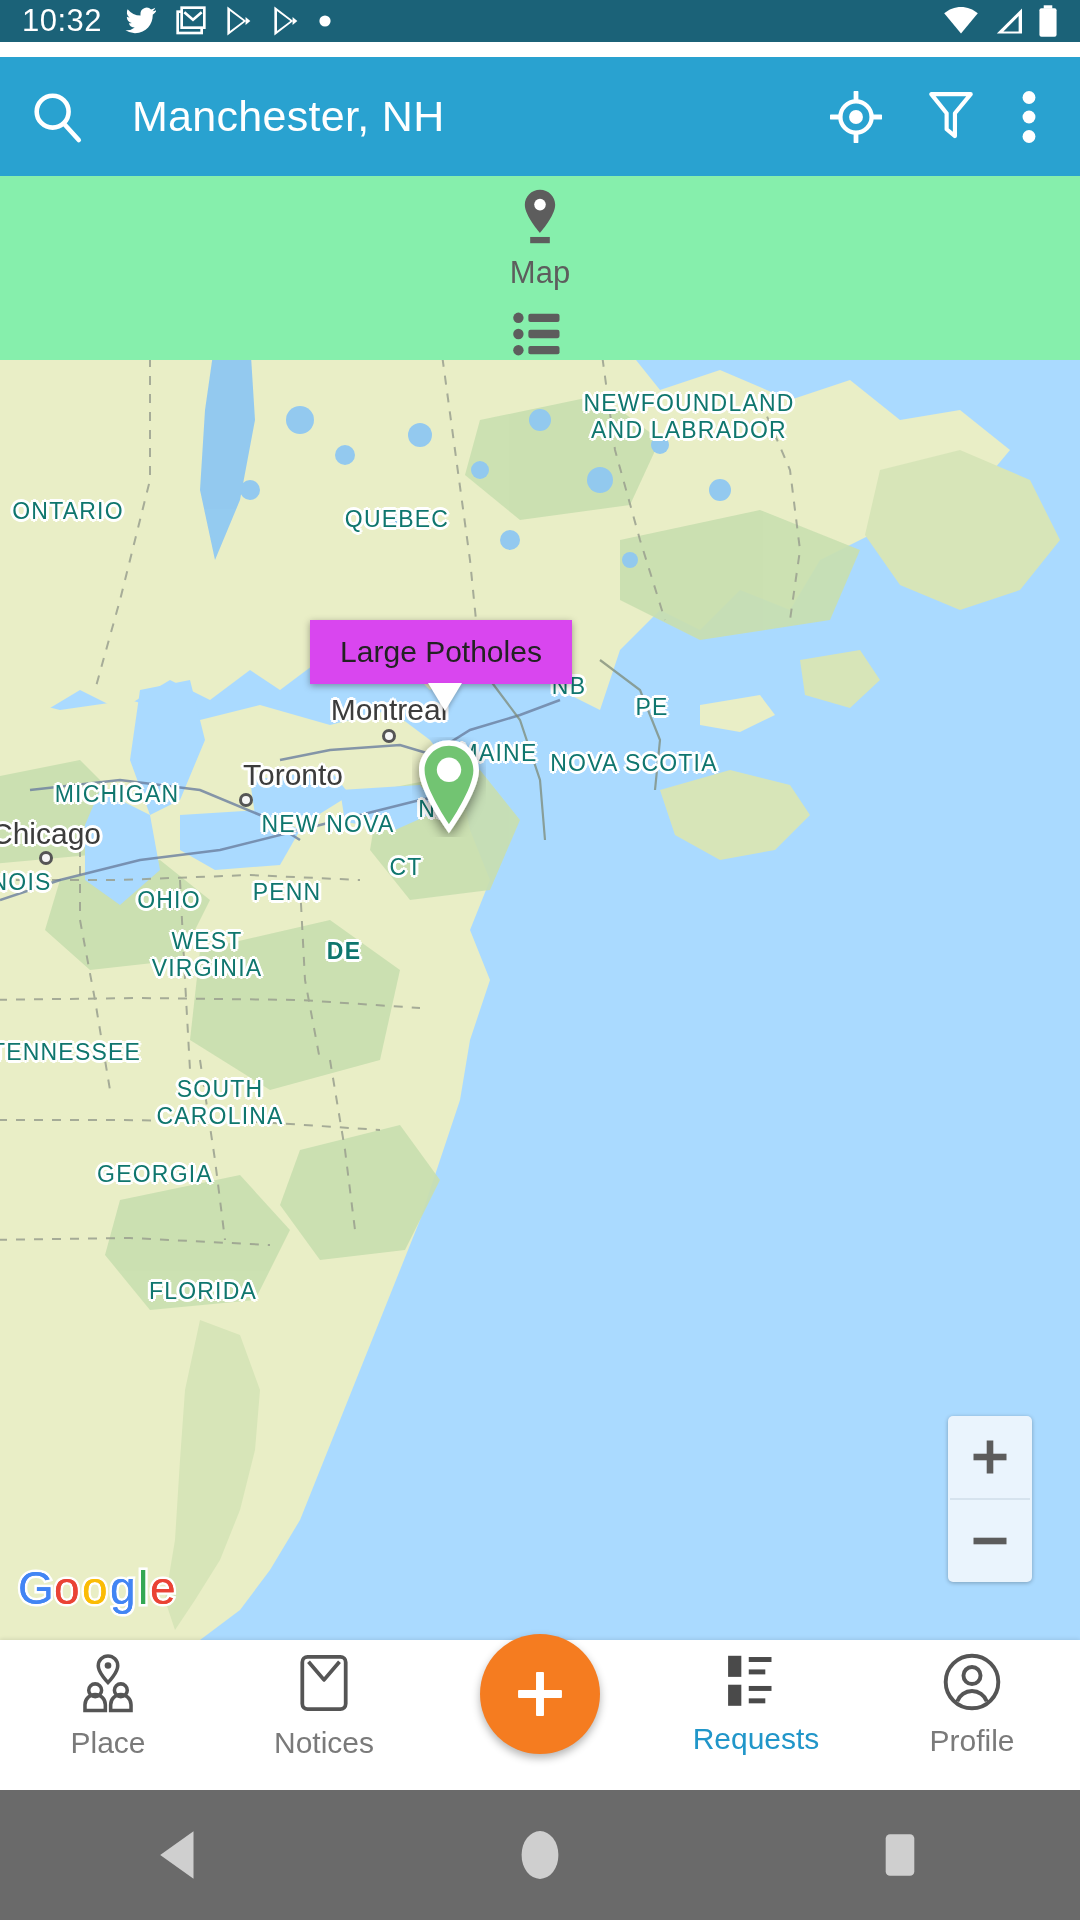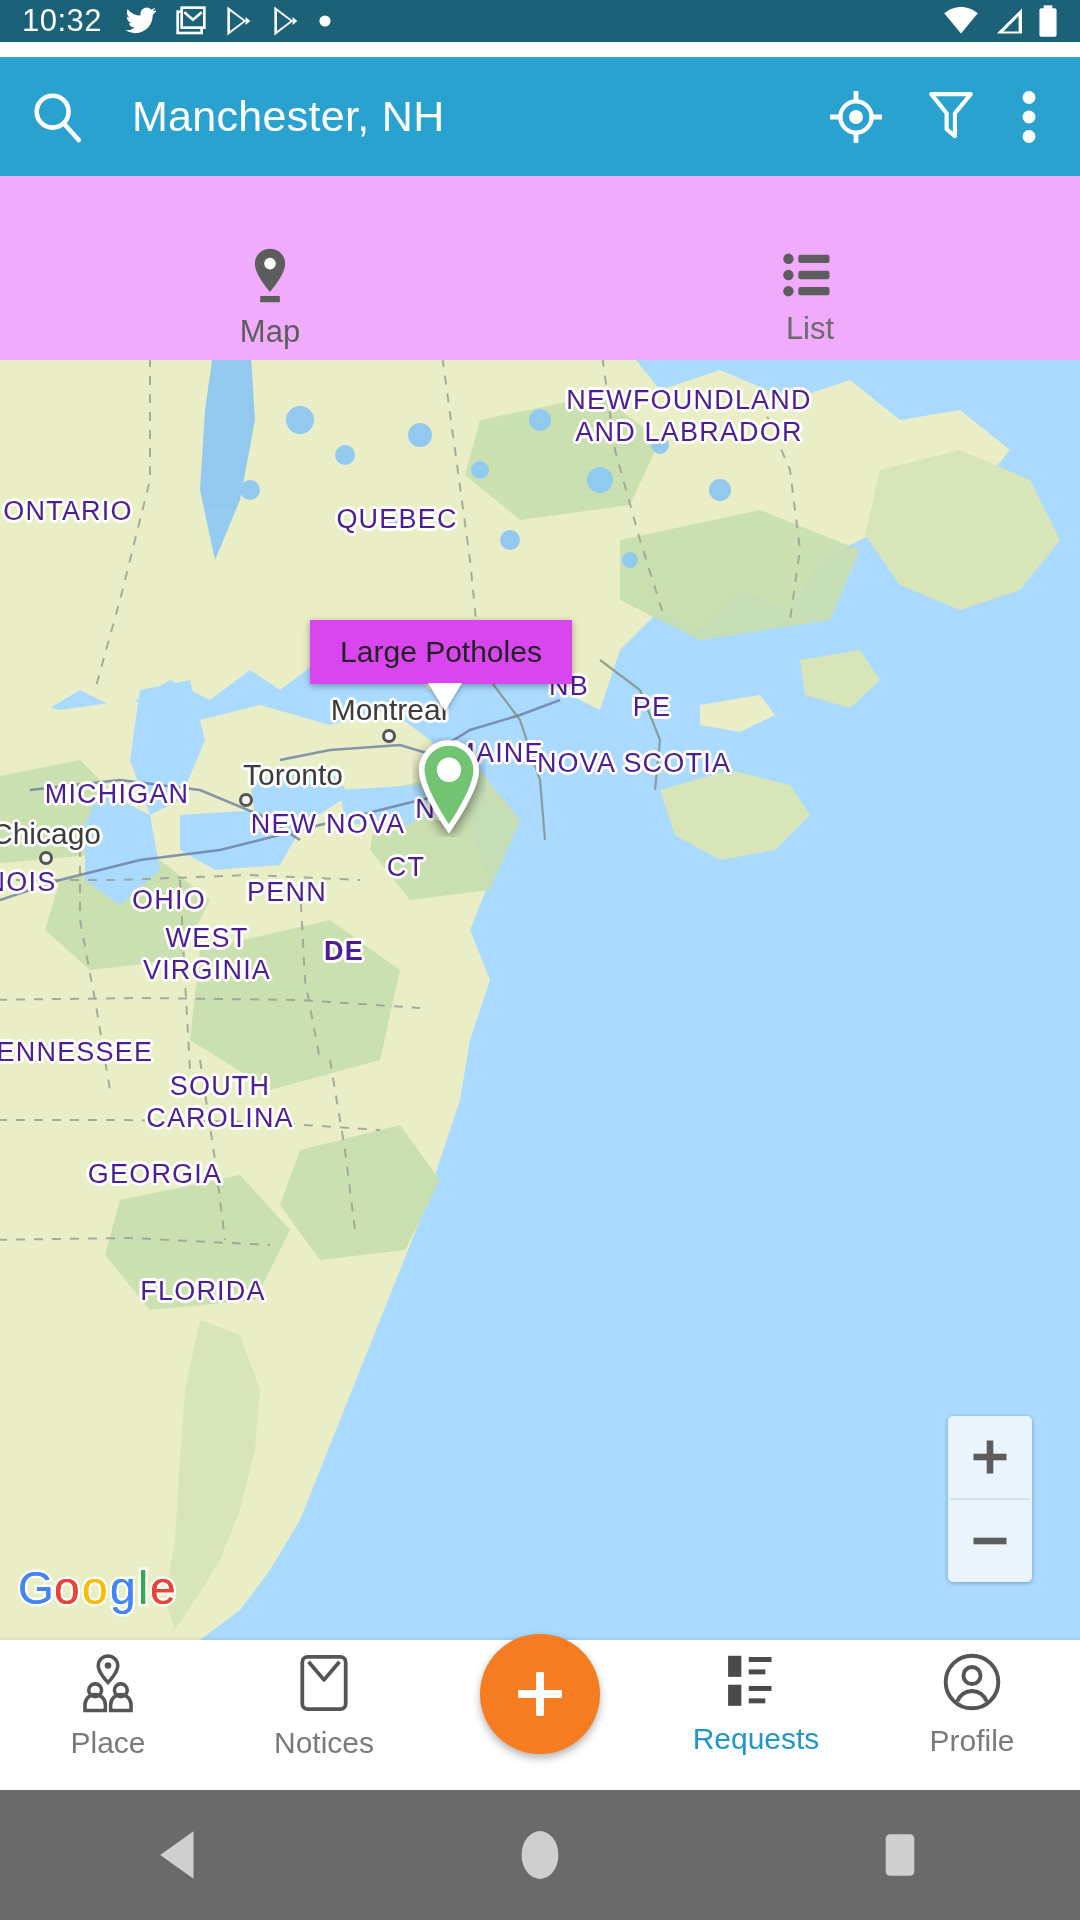--- a/index.html
+++ b/index.html
@@ -27,40 +27,40 @@
     background:#29a2d0; display:flex; align-items:center; padding:12px 28px;
   }
   .appbar-title{
     color:#fff; font-size:43px; margin-left:46px; letter-spacing:.3px; white-space:nowrap;
   }
   .appbar-actions{ margin-left:auto; display:flex; align-items:center; gap:45px; padding-right:14px; }
 
   
   .tabs{
     position:absolute; top:176px; left:0; width:1080px; height:236px;
-    background:#f0abfc; display:flex;
+    background:#86efac; display:flex;flex-direction:column;
   }
   .tab{
     flex:1; display:flex; flex-direction:column; align-items:center;
     justify-content:center; gap:10px; position:relative; padding-top:8px;
   }
   .tab-label{ font-size:31px; color:#6b6b6b; }
   .tab.active .tab-label{ color:#5d5d5d; }
   .tab-indicator{
     position:absolute; bottom:0; left:0; width:540px; height:9px; background:#f57c20;
   }
 
   
   .map{
     position:absolute; top:360px; left:0; width:1080px; height:1280px;
     overflow:hidden; background:#aadaff;
   }
   .map svg{ display:block; }
   .maplabel{
-    position:absolute; color:#4c1d95; font-size:27px; letter-spacing:1.2px;
+    position:absolute; color:#0f766e; font-size:23px; letter-spacing:1.2px;
     text-shadow: -2px -2px 0 #fff, 2px -2px 0 #fff, -2px 2px 0 #fff, 2px 2px 0 #fff,
                   0 3px 0 #fff, 0 -3px 0 #fff, 3px 0 0 #fff, -3px 0 0 #fff;
     white-space:nowrap; text-align:center; line-height:1.18; pointer-events:none;
   }
   .maplabel.city{ color:#3c3c3c; font-size:30px; letter-spacing:0; }
   .citydot{
     position:absolute; width:14px; height:14px; border-radius:50%;
     background:#f6f6f6; border:3px solid #555; box-sizing:border-box;
   }
 

